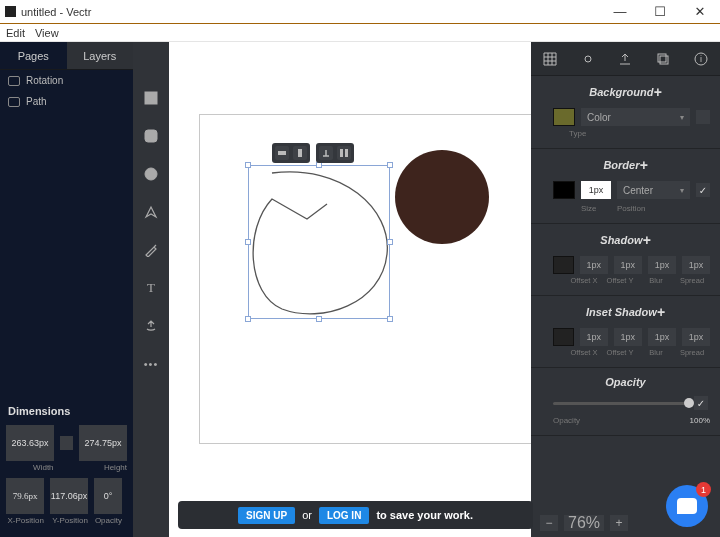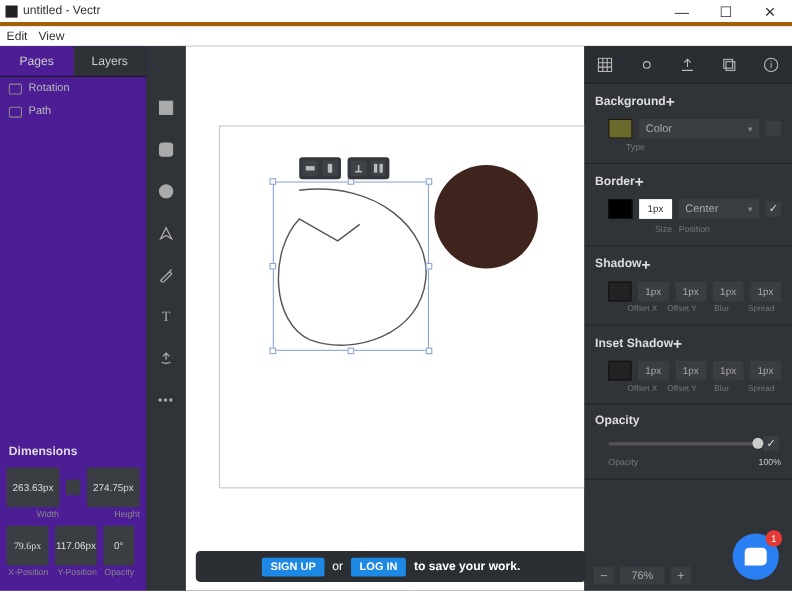--- a/index.html
+++ b/index.html
@@ -1,24 +1,24 @@
 <!DOCTYPE html>
 <html><head>
 <meta charset="utf-8">
 <style>
   * { box-sizing: border-box; margin: 0; padding: 0; font-family: Arial, sans-serif; }
   body { width: 720px; height: 537px; background: #fff; overflow: hidden; position: relative; }
-  .titlebar { height: 24px; background: #fff; display: flex; align-items: center; border-bottom: 4px solid #a16207; }
+  .titlebar { height: 24px; background: #fff; display: flex; align-items: center; border-bottom: 1px solid #a16207; }
   .titlebar .icon-app { width: 11px; height: 11px; background: #222; margin: 0 5px; }
   .titlebar .title { font-size: 11px; color: #333; flex: 1; }
   .titlebar .win-controls { display: flex; }
   .titlebar .win-btn { width: 40px; height: 24px; display: flex; align-items: center; justify-content: center; font-size: 13px; color: #333; }
   .menubar { height: 18px; background: #fff; display: flex; align-items: center; padding-left: 6px; gap: 10px; font-size: 11px; color: #333; border-bottom: 1px solid #e5e5e5; }
   .app { display: flex; height: calc(100% - 42px); background: #303338; }
-  .left-panel { width: 133px; background: #4c1d95; display: flex; flex-direction: column; color: #aaa; }
+  .left-panel { width: 133px; background: #0f172a; display: flex; flex-direction: column; color: #aaa; }
   .left-tabs { display: flex; height: 28px; border-bottom: 1px solid #181a1d; }
   .left-tab { flex:1; display:flex; align-items:center; justify-content:center; font-size:11px; color:#ccc; }
   .left-tab.active { background:#2e3136; }
   .layer-item { display:flex; align-items:center; padding:5px 8px; font-size:10px; color:#bbb; gap:6px; }
   .layer-icon { width:12px; height:10px; border:1px solid #888; border-radius:2px; }
   .dimensions { margin-top:auto; padding:6px; }
   .dimensions .hdr { font-size:11px; color:#ddd; margin:4px 0 8px 2px; font-weight:bold; }
   .dim-row { display:flex; gap:6px; margin-bottom:2px; align-items:center; }
   .dim-input { width:48px; height:36px; background:#3a3d42; border:none; color:#ddd; font-size:9px; text-align:center; }
   .dim-lock { width:14px; height:14px; background:#3a3d42; }
@@ -38,39 +38,39 @@
   .hW{left:-4px;top:calc(50% - 3px)}.hE{right:-4px;top:calc(50% - 3px)}
   .mini-toolbar { position:absolute; left:72px; top:28px; display:flex; gap:6px; }
   .mini-group { background:#34373c; border-radius:3px; display:flex; align-items:center; padding:3px; gap:4px; }
   .mini-btn { width:14px; height:14px; background:#3e4146; border-radius:2px; display:flex; align-items:center; justify-content:center; }
   .brown-circle { position:absolute; left:195px; top:35px; width:94px; height:94px; border-radius:50%; background:#3e241d; }
   .path-shape { position:absolute; left:52px; top:54px; }
   .right-panel { width:189px; background:#303338; color:#ccc; display:flex; flex-direction:column; }
   .top-icons { height:34px; display:flex; align-items:center; justify-content:space-around; background:#2a2d31; border-bottom:1px solid #1e2023; }
   .top-icons .ico { width:20px; height:20px; display:flex; align-items:center; justify-content:center; color:#bbb; }
   .section { border-bottom:1px solid #222427; padding:8px 10px 10px; }
-  .section-hdr { display:flex; justify-content:flex-start; align-items:center; font-size:11px; color:#ddd; font-weight:bold; margin-bottom:8px; }
+  .section-hdr { display:flex; justify-content:center; align-items:center; font-size:11px; color:#ddd; font-weight:bold; margin-bottom:8px;font-style:italic; }
   .plus { font-size:14px; font-weight:bold; color:#ddd; }
   .row { display:flex; gap:6px; align-items:center;padding-left:12px; }
   .swatch { width:22px; height:18px; border:1px solid #111; }
   .select-box { flex:1; height:18px; background:#3a3d42; font-size:10px; color:#aaa; display:flex; align-items:center; padding:0 6px; justify-content:space-between; }
   .select-box .arr { font-size:8px; color:#888; }
   .sub { font-size:8px; color:#777; margin-top:3px; }
   .small-input { width:30px; height:18px; background:#fff; border:none; font-size:9px; text-align:center; color:#333; }
   .small-btn { width:30px; height:18px; background:#3a3d42; font-size:9px; color:#aaa; display:flex; align-items:center; justify-content:center; }
   .check { width:14px; height:14px; background:#3a3d42; display:flex; align-items:center; justify-content:center; color:#ddd; font-size:10px; }
   .slider-track { height:3px; background:#555; border-radius:2px; position:relative; width:135px; }
   .slider-thumb { position:absolute; right:-6px; top:-4px; width:10px; height:10px; border-radius:50%; background:#ccc; }
   .banner { position:absolute; left:178px; bottom:8px; width:355px; height:28px; background:#2b2e33; border-radius:4px; display:flex; align-items:center; justify-content:center; gap:7px; color:#fff; font-size:11px; }
   .banner .btn { padding:3px 8px; border-radius:2px; font-weight:bold; font-size:10px; }
   .btn-signup { background:#1e88e5; }
   .btn-login { background:#1e88e5; }
   .zoom-bar { position:absolute; right:92px; bottom:6px; display:flex; gap:6px; align-items:center; }
   .zoom-btn { width:18px; height:16px; background:#3a3d42; color:#aaa; font-size:12px; display:flex; align-items:center; justify-content:center; }
-  .zoom-val { width:40px; height:16px; background:#3a3d42; color:#aaa; font-size:10px; display:flex; align-items:center; justify-content:center; }
+  .zoom-val { width:40px; height:16px; background:#3a3d42; color:#aaa; font-size:16px; display:flex; align-items:center; justify-content:center; }
   .chat-bubble { position:absolute; right:12px; bottom:10px; width:42px; height:42px; border-radius:50%; background:#2a7ff3; display:flex; align-items:center; justify-content:center; }
   .chat-bubble .inner { width:20px; height:16px; background:#fff; border-radius:4px 4px 4px 0; }
   .chat-badge { position:absolute; top:-3px; right:-3px; width:15px; height:15px; background:#e53935; color:#fff; border-radius:50%; font-size:9px; display:flex; align-items:center; justify-content:center; }
   .sublabels { display:flex; gap:6px; margin-top:2px; }
   .sublabels span { width:30px; font-size:7.5px; color:#777; text-align:center; }
 </style>
 </head>
 <body>
 
 <div class="titlebar">
@@ -270,21 +270,21 @@
         <div class="swatch" style="background:#000"></div>
         <input class="small-input" value="1px" style="">
         <div class="select-box" style="flex:1">
           <span>Center</span>
             <span class="arr">▾</span>
         </div>
         <div class="check">✓</div>
       </div>
       <div class="row" style="gap:6px;margin-top:2px">
         <span style="width:22px"></span>
-        <span class="sub" style="width:30px;text-align:right">Size</span>
+        <span class="sub" style="width:30px;text-align:left">Size</span>
         <span class="sub" style="flex:1">Position</span>
       </div>
     </div>
 
     <div class="section">
       <div class="section-hdr">
         <span>Shadow</span>
         <span class="plus">+</span>
       </div>
       <div class="row">

